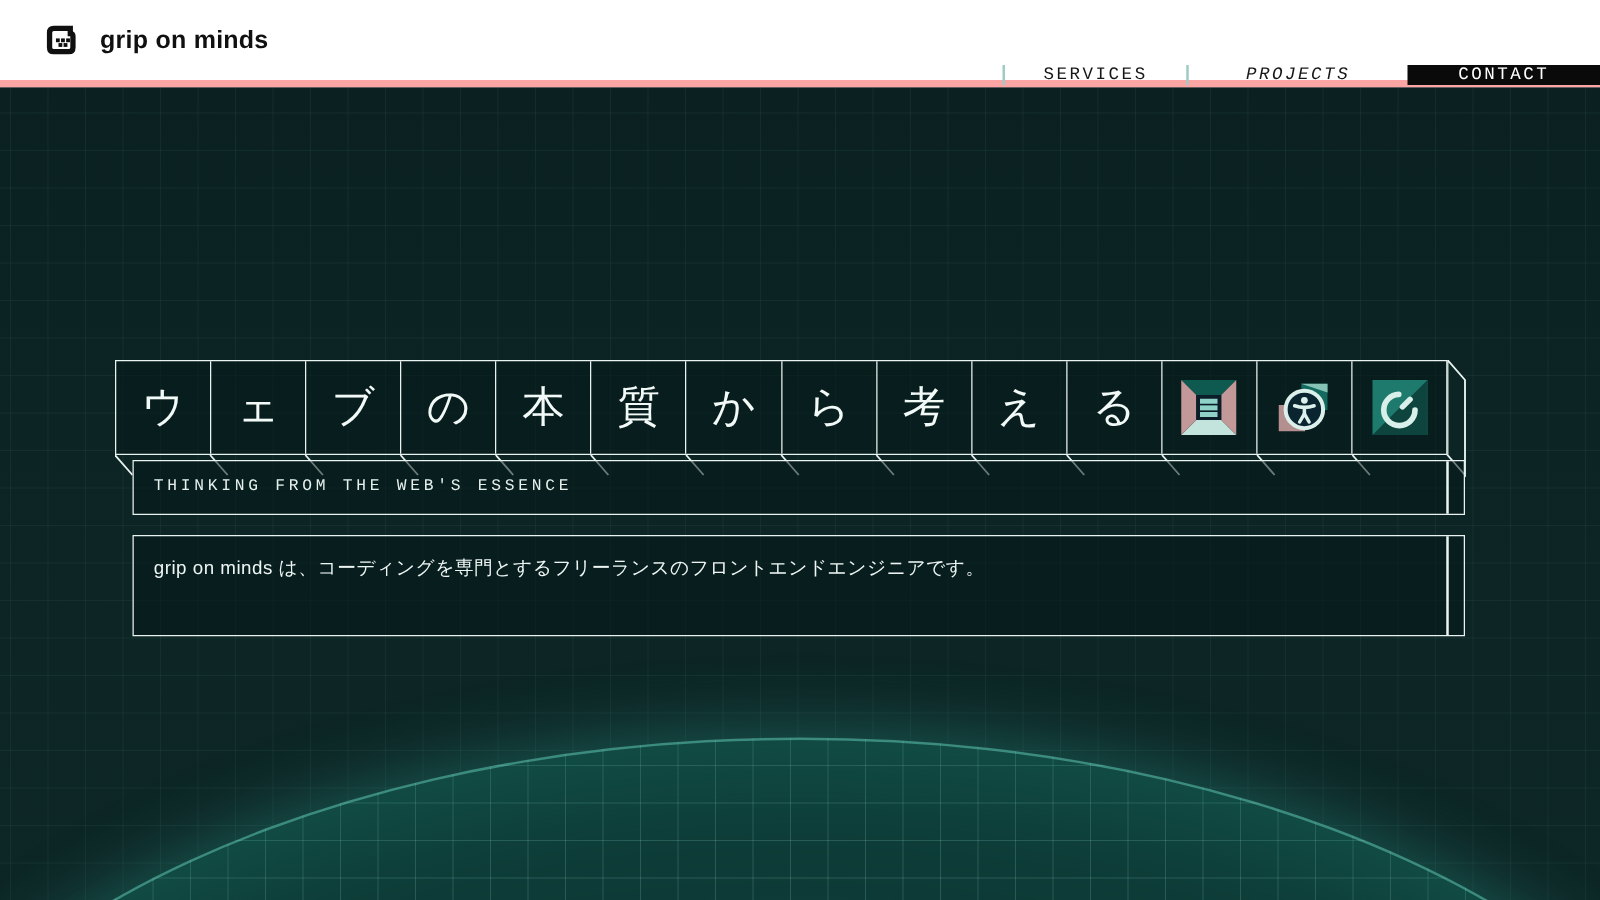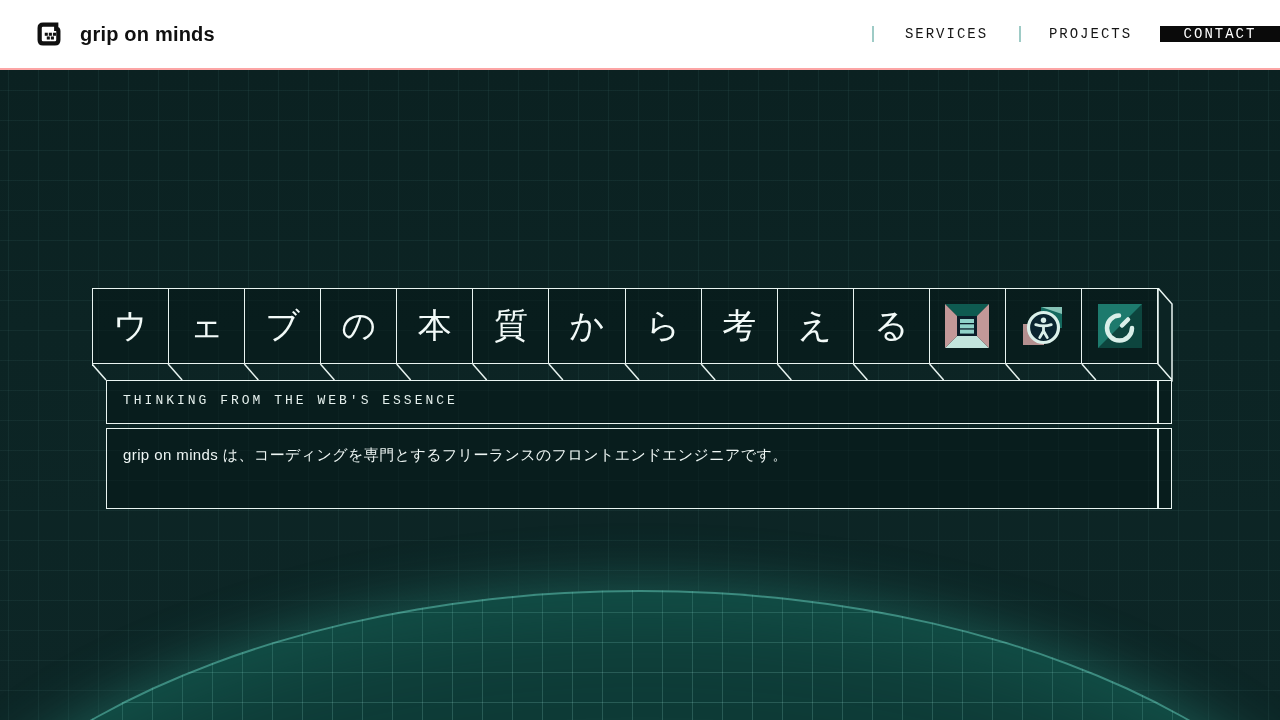--- a/index.html
+++ b/index.html
@@ -1,32 +1,32 @@
 <!DOCTYPE html>
 <html><head>
 <meta charset="utf-8">
 <style>
   * { margin: 0; padding: 0; box-sizing: border-box; }
   html, body { width: 1280px; height: 720px; overflow: hidden; background: #0c2424;
     font-family: "Liberation Sans", "DejaVu Sans", sans-serif; }
 
   
   .header { position: relative; width: 1280px; height: 70px; background: #ffffff;
-    border-bottom: 2px solid #fca5a5; display: flex; align-items: stretch; }
+    border-bottom: 6px solid #fca5a5; display: flex; align-items: stretch; }
   .brand { display: flex; align-items: center; gap: 14px; padding-left: 32px; cursor: pointer; }
   .brand-text { font-size: 20px; font-weight: 700; color: #101010; letter-spacing: 0.2px; }
-  .nav { margin-left: auto; display: flex; align-items: center; height: 68px; }
+  .nav { margin-left: auto; display: flex; align-items: flex-end; height: 68px; }
   .nav-item { display: flex; align-items: center; justify-content: center;
     font-family: "Liberation Mono", "DejaVu Sans Mono", monospace;
     font-size: 14px; letter-spacing: 2px; color: #161616; cursor: pointer;
     border-left: 2px solid #9ecbc6; }
   .nav-services { width: 147px; }
-  .nav-projects { width: 141px; }
+  .nav-projects { width: 177px; font-style: italic; }
   .nav-blog     { width: 111px; }
-  .nav-contact  { width: 120px; background: #0a0a0a; color: #ffffff; border-left: none; }
+  .nav-contact  { width: 154px; background: #0a0a0a; color: #ffffff; border-left: none; }
 
   
   .hero { position: relative; width: 1280px; height: 650px; overflow: hidden;
     background: linear-gradient(180deg, #0b2121 0%, #0c2424 40%, #0d2626 100%); }
   .hero-grid { position: absolute; inset: 0;
     background-image:
       linear-gradient(to right, rgba(126,193,185,0.07) 1px, transparent 1px),
       linear-gradient(to bottom, rgba(126,193,185,0.07) 1px, transparent 1px);
     background-size: 30px 30px; background-position: 8px 20px; }
   .planet { position: absolute; left: -128px; top: 520px; width: 1536px; height: 860px;
@@ -46,21 +46,21 @@
   .tile { flex: 1 1 0; border-right: 1.5px solid #e9f4f1; display: flex;
     align-items: center; justify-content: center; }
   .tile:last-child { border-right: none; }
   .tile-char { font-size: 34px; font-weight: 500; color: #f2faf8; }
   .tile svg.tile-icon { width: 46px; height: 46px; display: block; }
 
   .panel { position: absolute; left: 106px; width: 1066px;
     border: 1.5px solid #e9f4f1; background: rgba(6,24,24,0.55); }
   .panel::after { content: ""; position: absolute; top: 0; bottom: 0; right: 12.5px;
     width: 1.5px; background: #e9f4f1; }
-  .panel-subtitle { top: 310px; height: 44px; }
+  .panel-subtitle { top: 298px; height: 44px; }
   .panel-subtitle .sub-text { font-family: "Liberation Mono", "DejaVu Sans Mono", monospace;
     font-size: 13px; letter-spacing: 3px; color: #e6f1ee; line-height: 40px; padding-left: 16px; }
   .panel-desc { top: 358px; height: 81px; padding: 13px 44px 0 16px; }
   .desc-line { font-size: 15px; line-height: 26px; color: #eef6f4; letter-spacing: 0.4px;
     white-space: nowrap; }
 </style>
 </head>
 <body>
 
 <div class="header">

